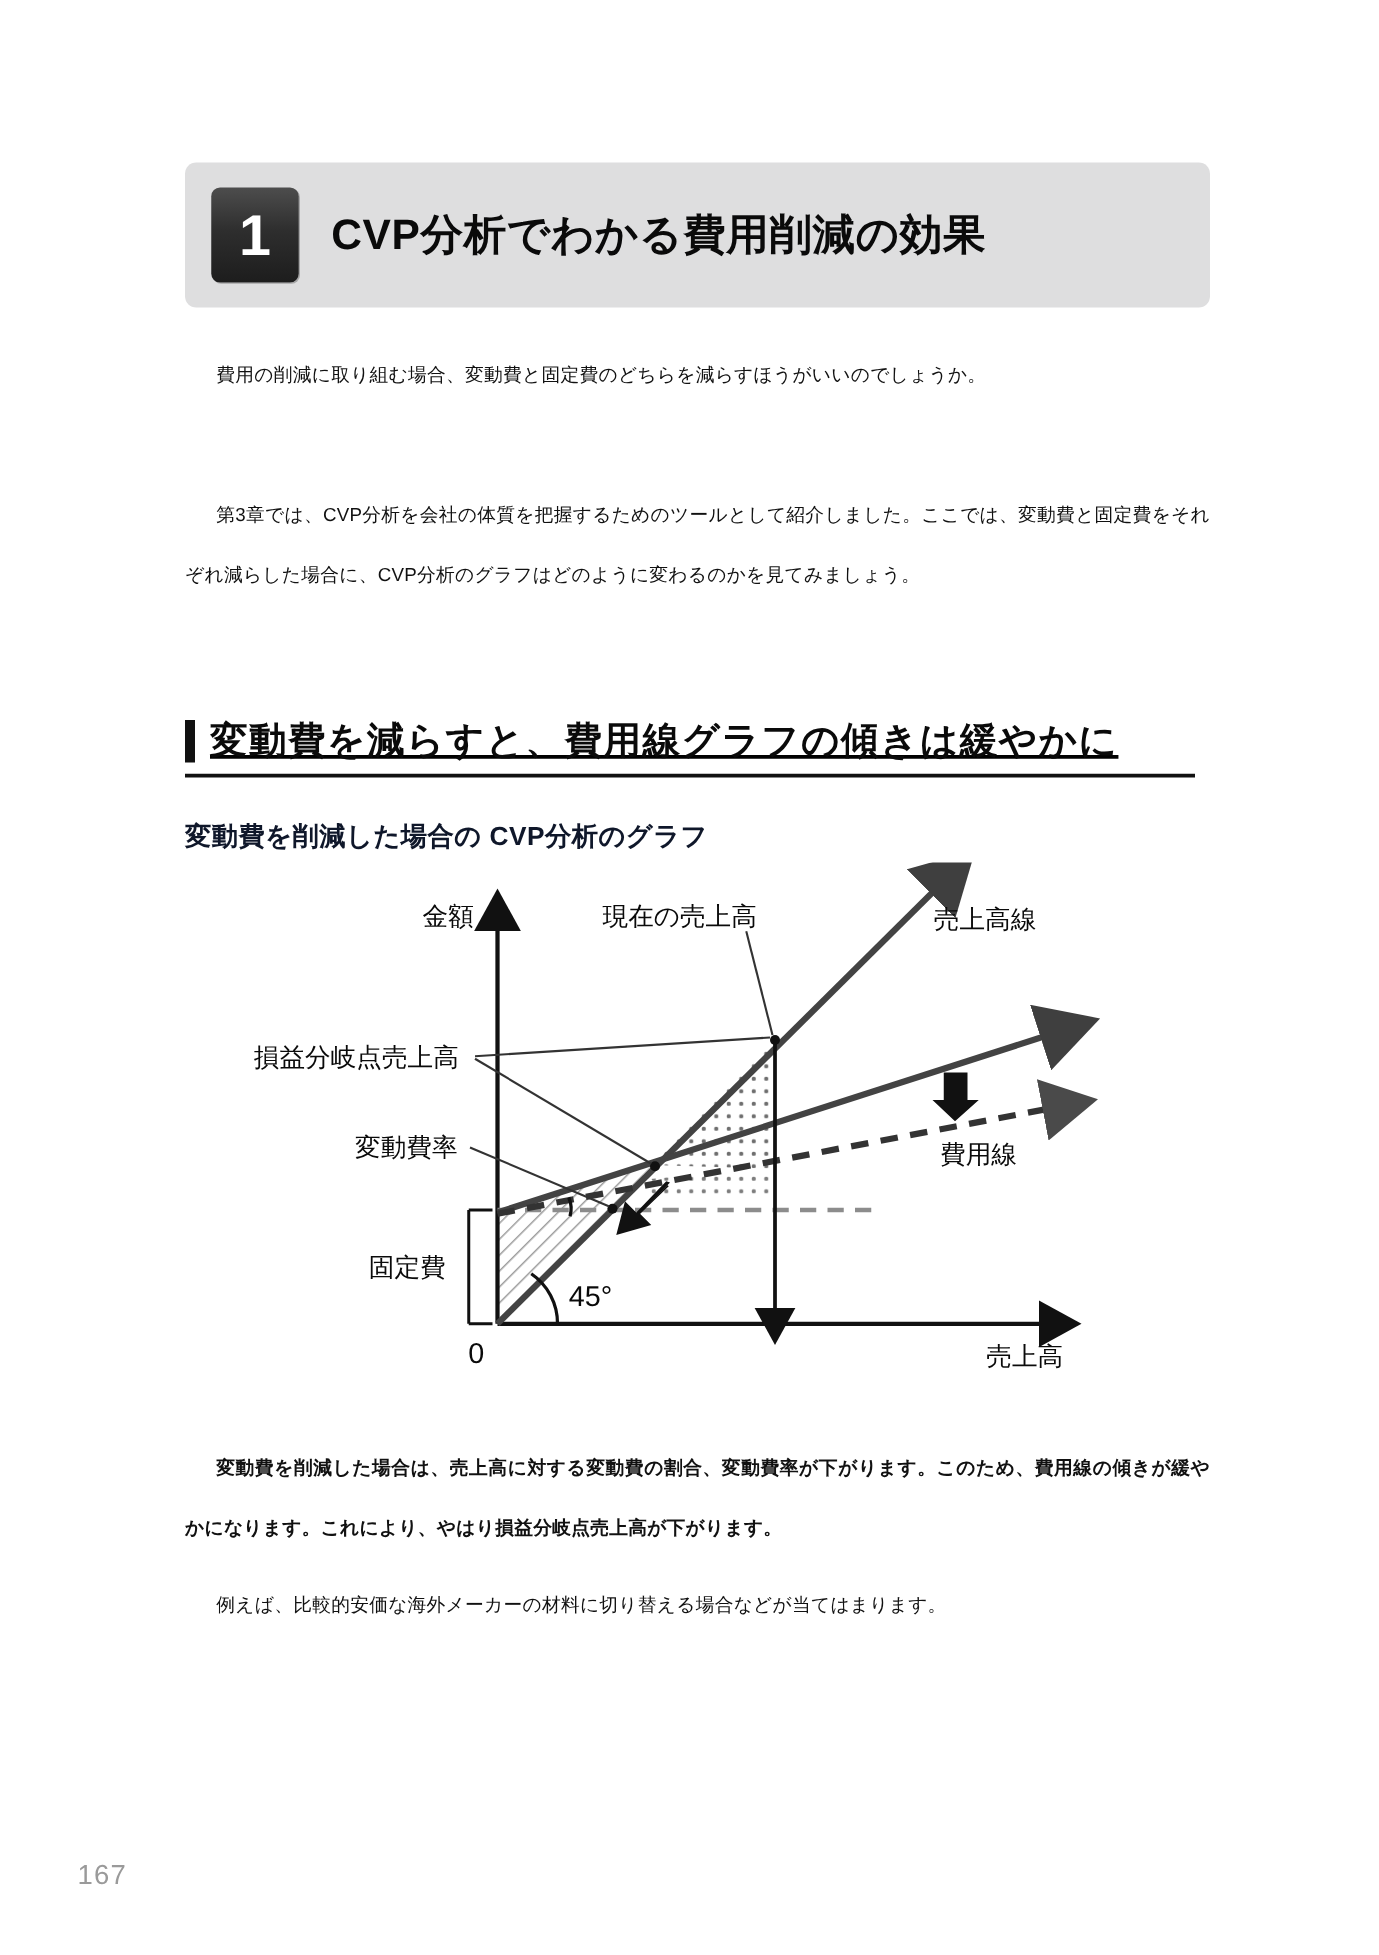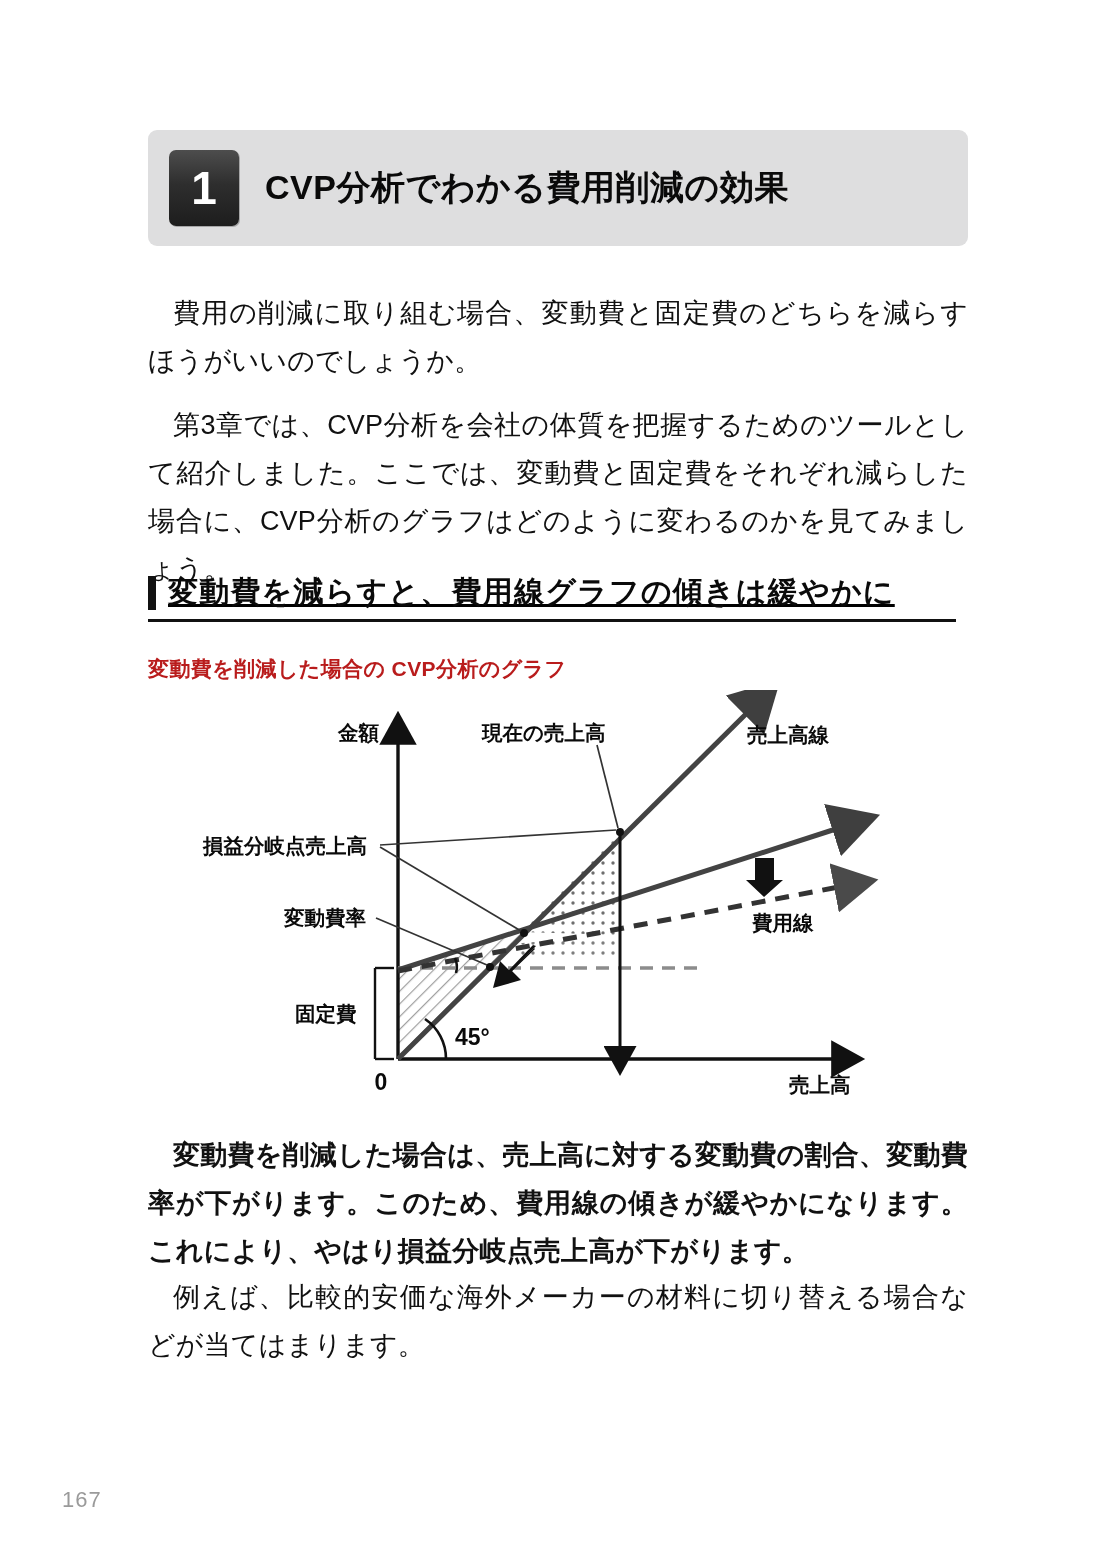--- a/index.html
+++ b/index.html
@@ -53,32 +53,32 @@
     letter-spacing: 0.5px;
     color: #0a0a0a;
     white-space: nowrap;
   }
 
   
   .para {
     position: absolute;
     left: 148px;
     width: 820px;
-    font-size: 27px;
+    font-size: 15px;
     line-height: 48px;
     color: #111111;
     text-align: justify;
     letter-spacing: 0.2px;
   }
   .para.indent { text-indent: 25px; }
   .para.bold { font-weight: bold; }
 
   #para-intro { top: 262px; }
   #para-chapter { top: 374px; }
-  #para-conclusion { top: 1104px; }
+  #para-conclusion { top: 1136px; }
   #para-example { top: 1246px; }
 
   
   .subhead-wrap {
     position: absolute;
     left: 148px;
     top: 572px;
     width: 808px;
     text-decoration: underline;
   }
@@ -108,31 +108,30 @@
   }
 
   
   .figure-caption {
     position: absolute;
     left: 148px;
     top: 655px;
     font-size: 21px;
     font-weight: bold;
     letter-spacing: 0.4px;
-    color: #b91c1c;
+    color: #0f172a;
   }
 
   
   #cvp-figure {
     position: absolute;
     left: 0px;
     top: 690px;
     width: 1076px;
     height: 420px;
-    font-weight: bold;
   }
   #cvp-figure svg { display: block; }
 
   .chart-label {
     font-family: "Liberation Sans", "DejaVu Sans", sans-serif;
     font-size: 20.5px;
     fill: #0a0a0a;
   }
   .chart-label-zero {
     font-family: "Liberation Sans", "DejaVu Sans", sans-serif;

